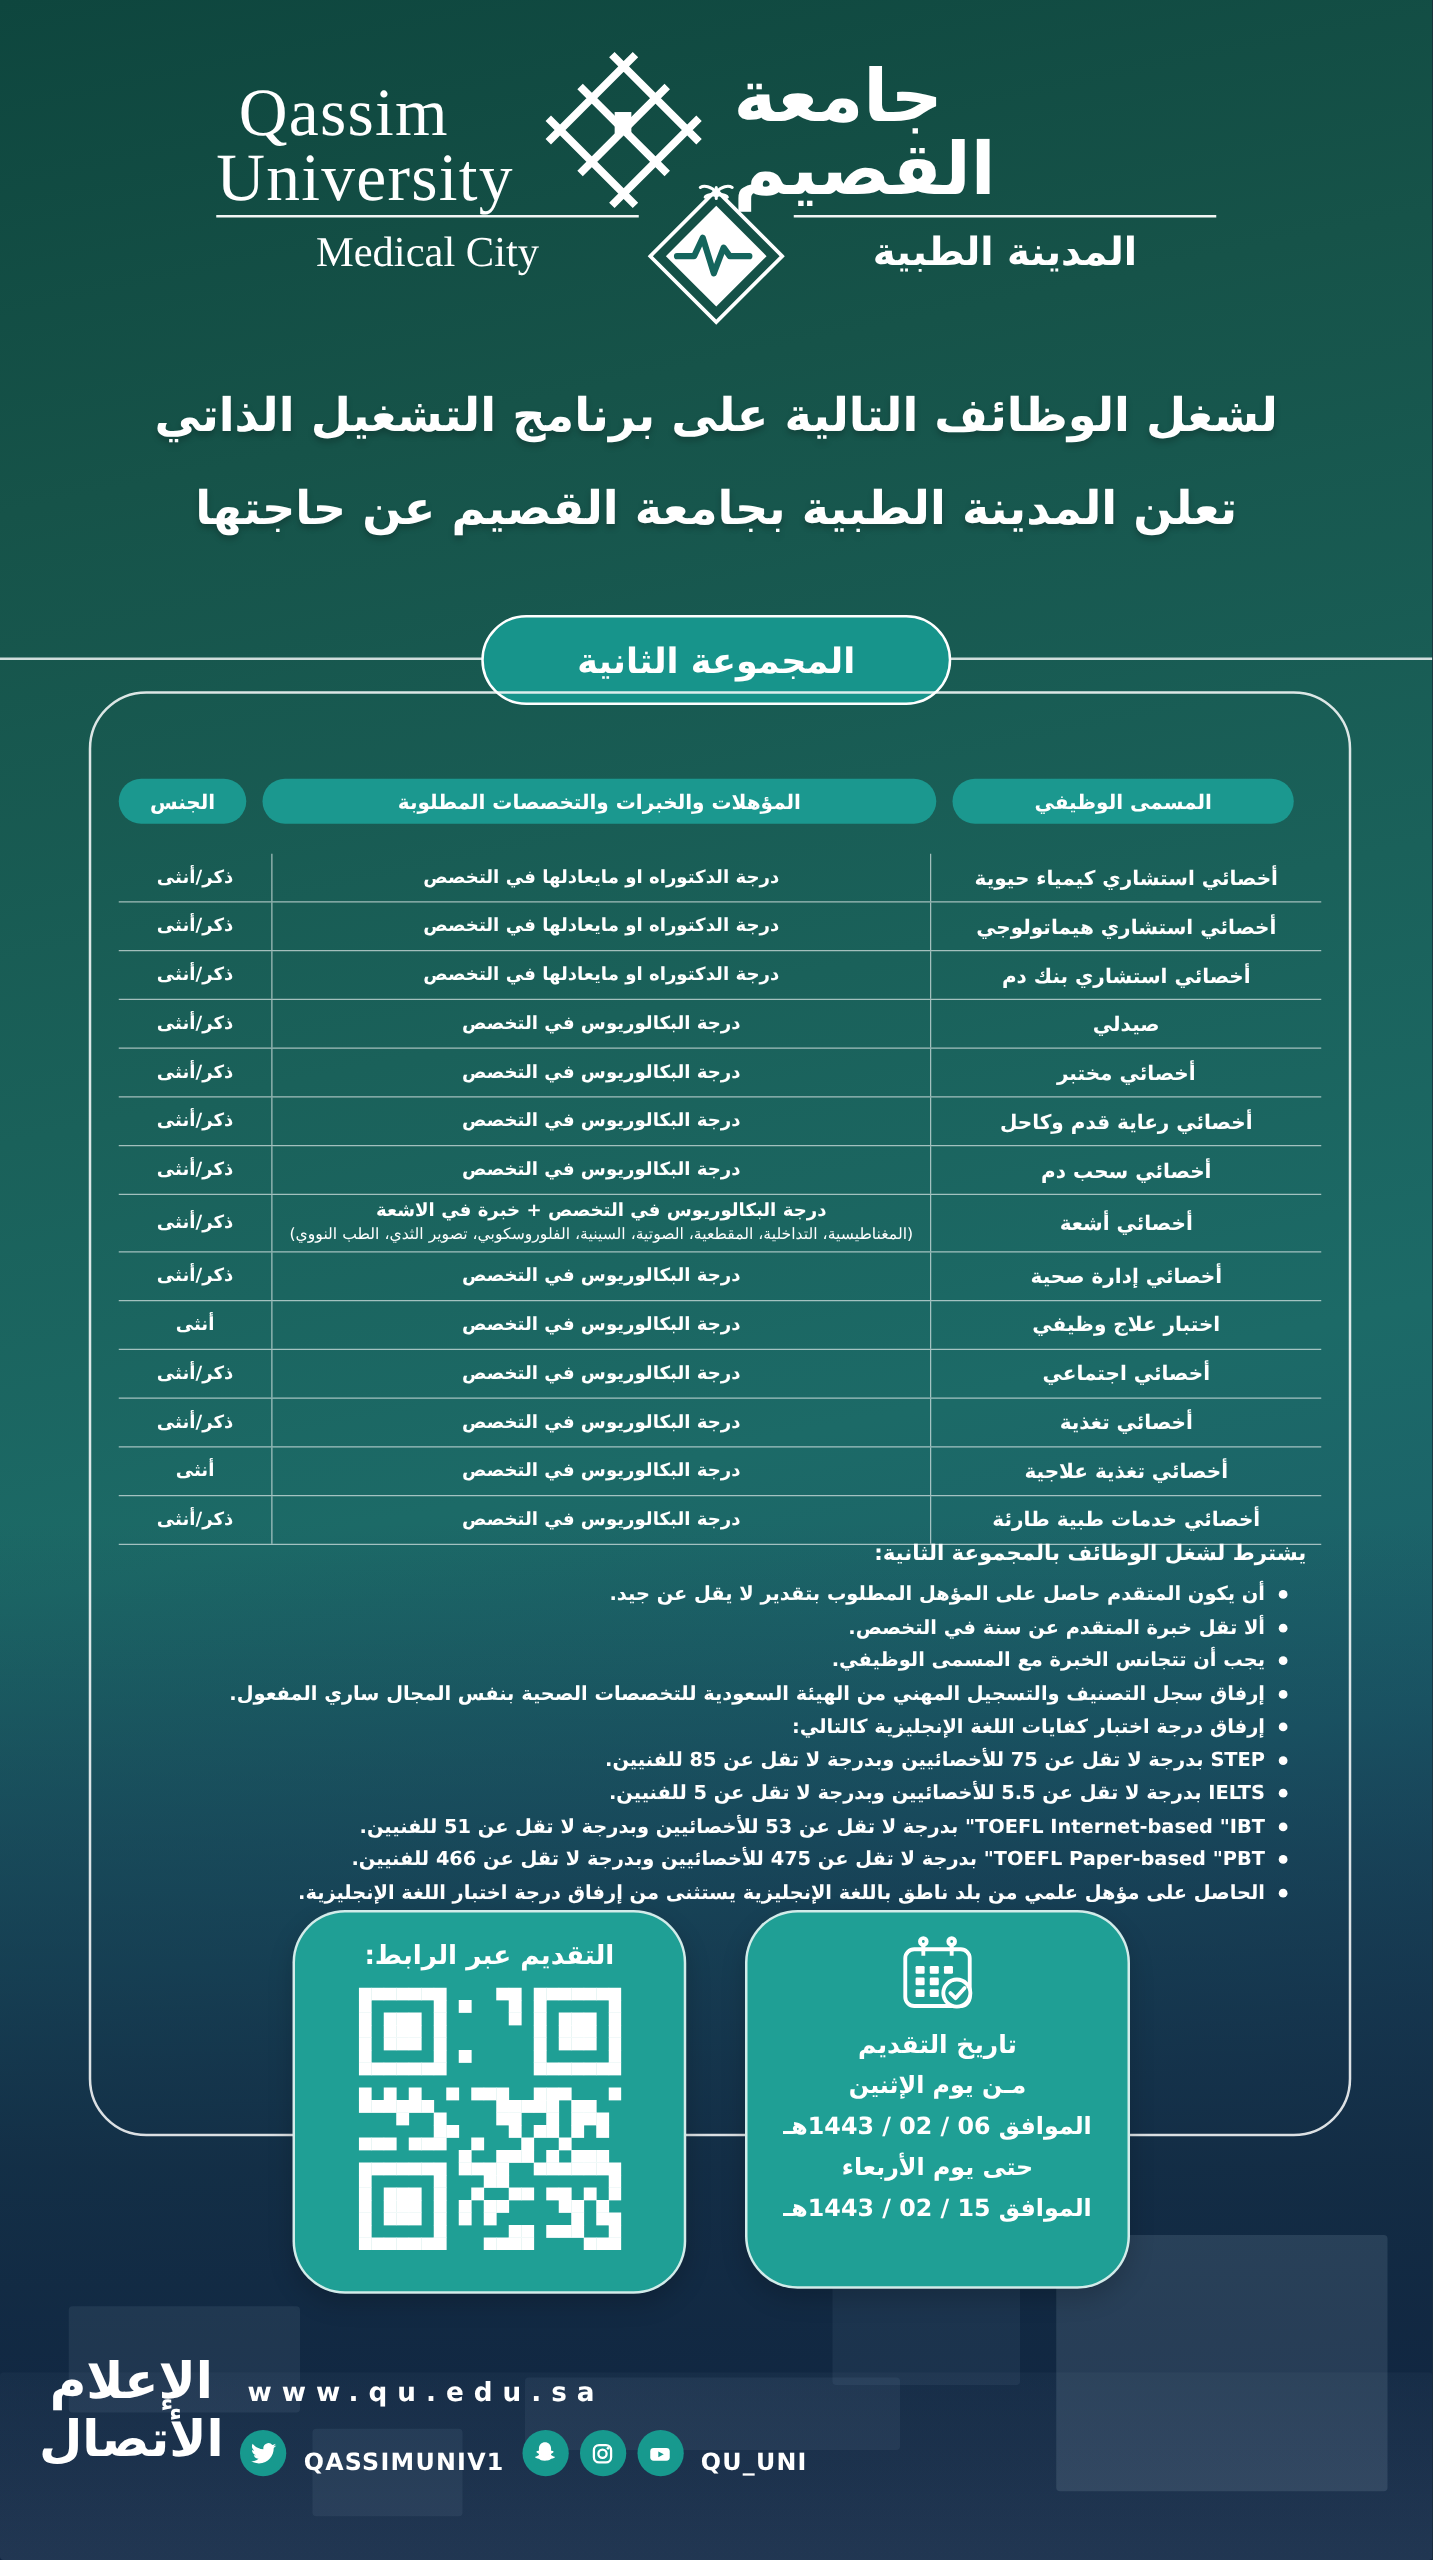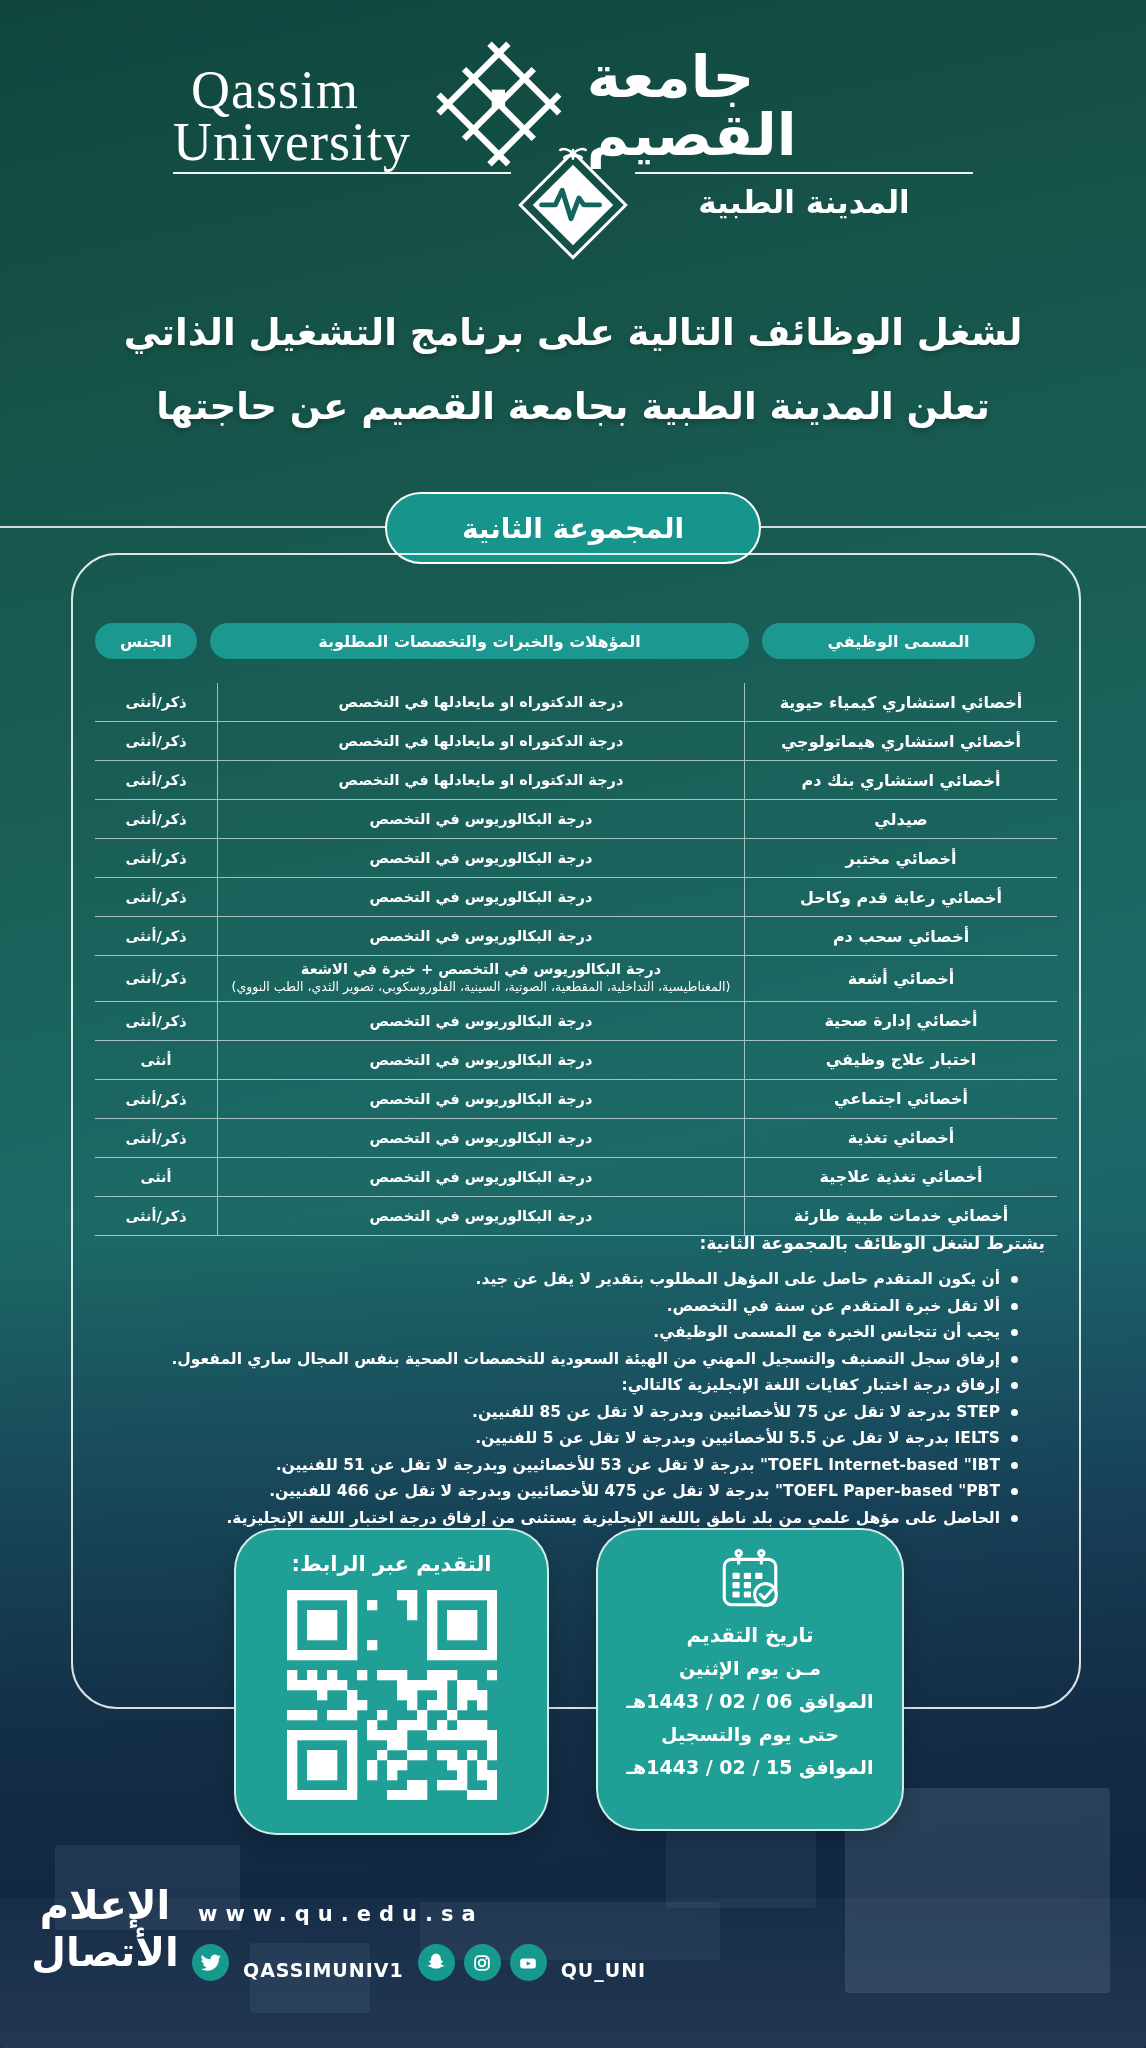--- a/index.html
+++ b/index.html
@@ -59,21 +59,21 @@
   .c-job{width:296px;font-weight:bold;font-size:16px;}
   .c-qual{flex:1;flex-direction:column;font-size:14.5px;font-weight:bold;
     border-left:1px solid rgba(255,255,255,.6);border-right:1px solid rgba(255,255,255,.6);}
   .c-gender{width:106px;font-size:14.5px;font-weight:bold;}
   .qual-note{font-size:12.5px;font-weight:normal;margin-top:2px;line-height:1.35;}
   .qual-note:empty{display:none;}
 
   
   .reqs{position:absolute;top:678px;right:34px;left:44px;direction:rtl;text-align:right;}
   .req-title{font-size:17px;font-weight:bold;margin-bottom:9px;}
-  .req-list{list-style:none;margin:13px;padding:0 14px 0 0;}
+  .req-list{list-style:none;margin:1px;padding:0 14px 0 0;}
   .req-list li{position:relative;font-size:15.5px;font-weight:bold;line-height:26.5px;padding-right:18px;}
   .req-list li::before{content:"";position:absolute;right:0;top:10px;width:7px;height:7px;border-radius:50%;background:#fff;}
 
   
   .card{position:absolute;top:1528px;height:303px;background:#1f9f95;
     border:2px solid rgba(255,255,255,.8);border-radius:42px;box-shadow:0 8px 20px rgba(0,0,0,.18);}
   .qr-card{left:234px;width:311px;}
   .date-card{left:596px;width:308px;display:flex;flex-direction:column;align-items:center;padding-top:16px;box-sizing:border-box;}
   .card-title{margin-top:22px;text-align:center;font-size:21px;font-weight:bold;direction:rtl;}
   .qr-svg{display:block;margin:14px auto 0;width:210px;height:210px;}
@@ -115,20 +115,21 @@
         <g transform="rotate(45 70 70)" stroke="#fff" stroke-width="6" fill="none">
           <path d="M22 35h96M22 70h96M22 105h96M35 22v96M70 22v96M105 22v96"></path>
         </g>
         <rect x="63" y="56" width="13" height="17" fill="#fff"></rect>
       </svg>
       <div class="logo-ar">جامعة القصيم</div>
     </div>
     <div class="medical-row">
       <div class="med-side">
         <div class="med-line"></div>
+        <div class="med-en">Medical City</div>
       </div>
       <svg class="pulse" viewBox="0 0 110 110">
         <g stroke="#fff" stroke-width="2.5" fill="none" stroke-linecap="round">
           <path d="M55 4v9M55 8c-4-5-10-6-13-4M55 8c4-5 10-6 13-4M55 11c-3-2-8-1-9 1M55 11c3-2 8-1 9 1"></path>
         </g>
         <g transform="rotate(45 55 60)">
           <rect x="17" y="22" width="76" height="76" fill="none" stroke="#fff" stroke-width="3"></rect>
           <rect x="26" y="31" width="58" height="58" fill="#fff"></rect>
         </g>
         <path d="M23 60h14l7-15 9 29 8-21 5 7h16" fill="none" stroke="#14655d" stroke-width="5" stroke-linejoin="round" stroke-linecap="round"></path>
@@ -503,21 +504,21 @@
           <rect x="26" y="35" width="7" height="6" rx="1"></rect>
         <rect x="15" y="44" width="7" height="6" rx="1"></rect>
           <rect x="26" y="44" width="7" height="6" rx="1"></rect>
       </g>
       <circle cx="47" cy="47" r="10.5" fill="#1f9f95" stroke="#fff" stroke-width="3"></circle>
       <path d="M42 47l4 4 7-8" stroke="#fff" stroke-width="3" stroke-linecap="round" stroke-linejoin="round"></path>
     </svg>
     <div class="date-title">تاريخ التقديم</div>
     <div class="date-line">مـن يوم الإثنين</div>
     <div class="date-line">الموافق 06 / 02 / 1443هـ</div>
-    <div class="date-line">حتى يوم والتسجيل</div>
+    <div class="date-line">حتى يوم الأربعاء</div>
     <div class="date-line">الموافق 15 / 02 / 1443هـ</div>
   </div>
 
   <footer class="footer">
     <div class="f-logo">
       <div>الإعلام</div>
       <div>الأتصال</div>
     </div>
     <div class="f-site">www.qu.edu.sa</div>
     <div class="f-social">

